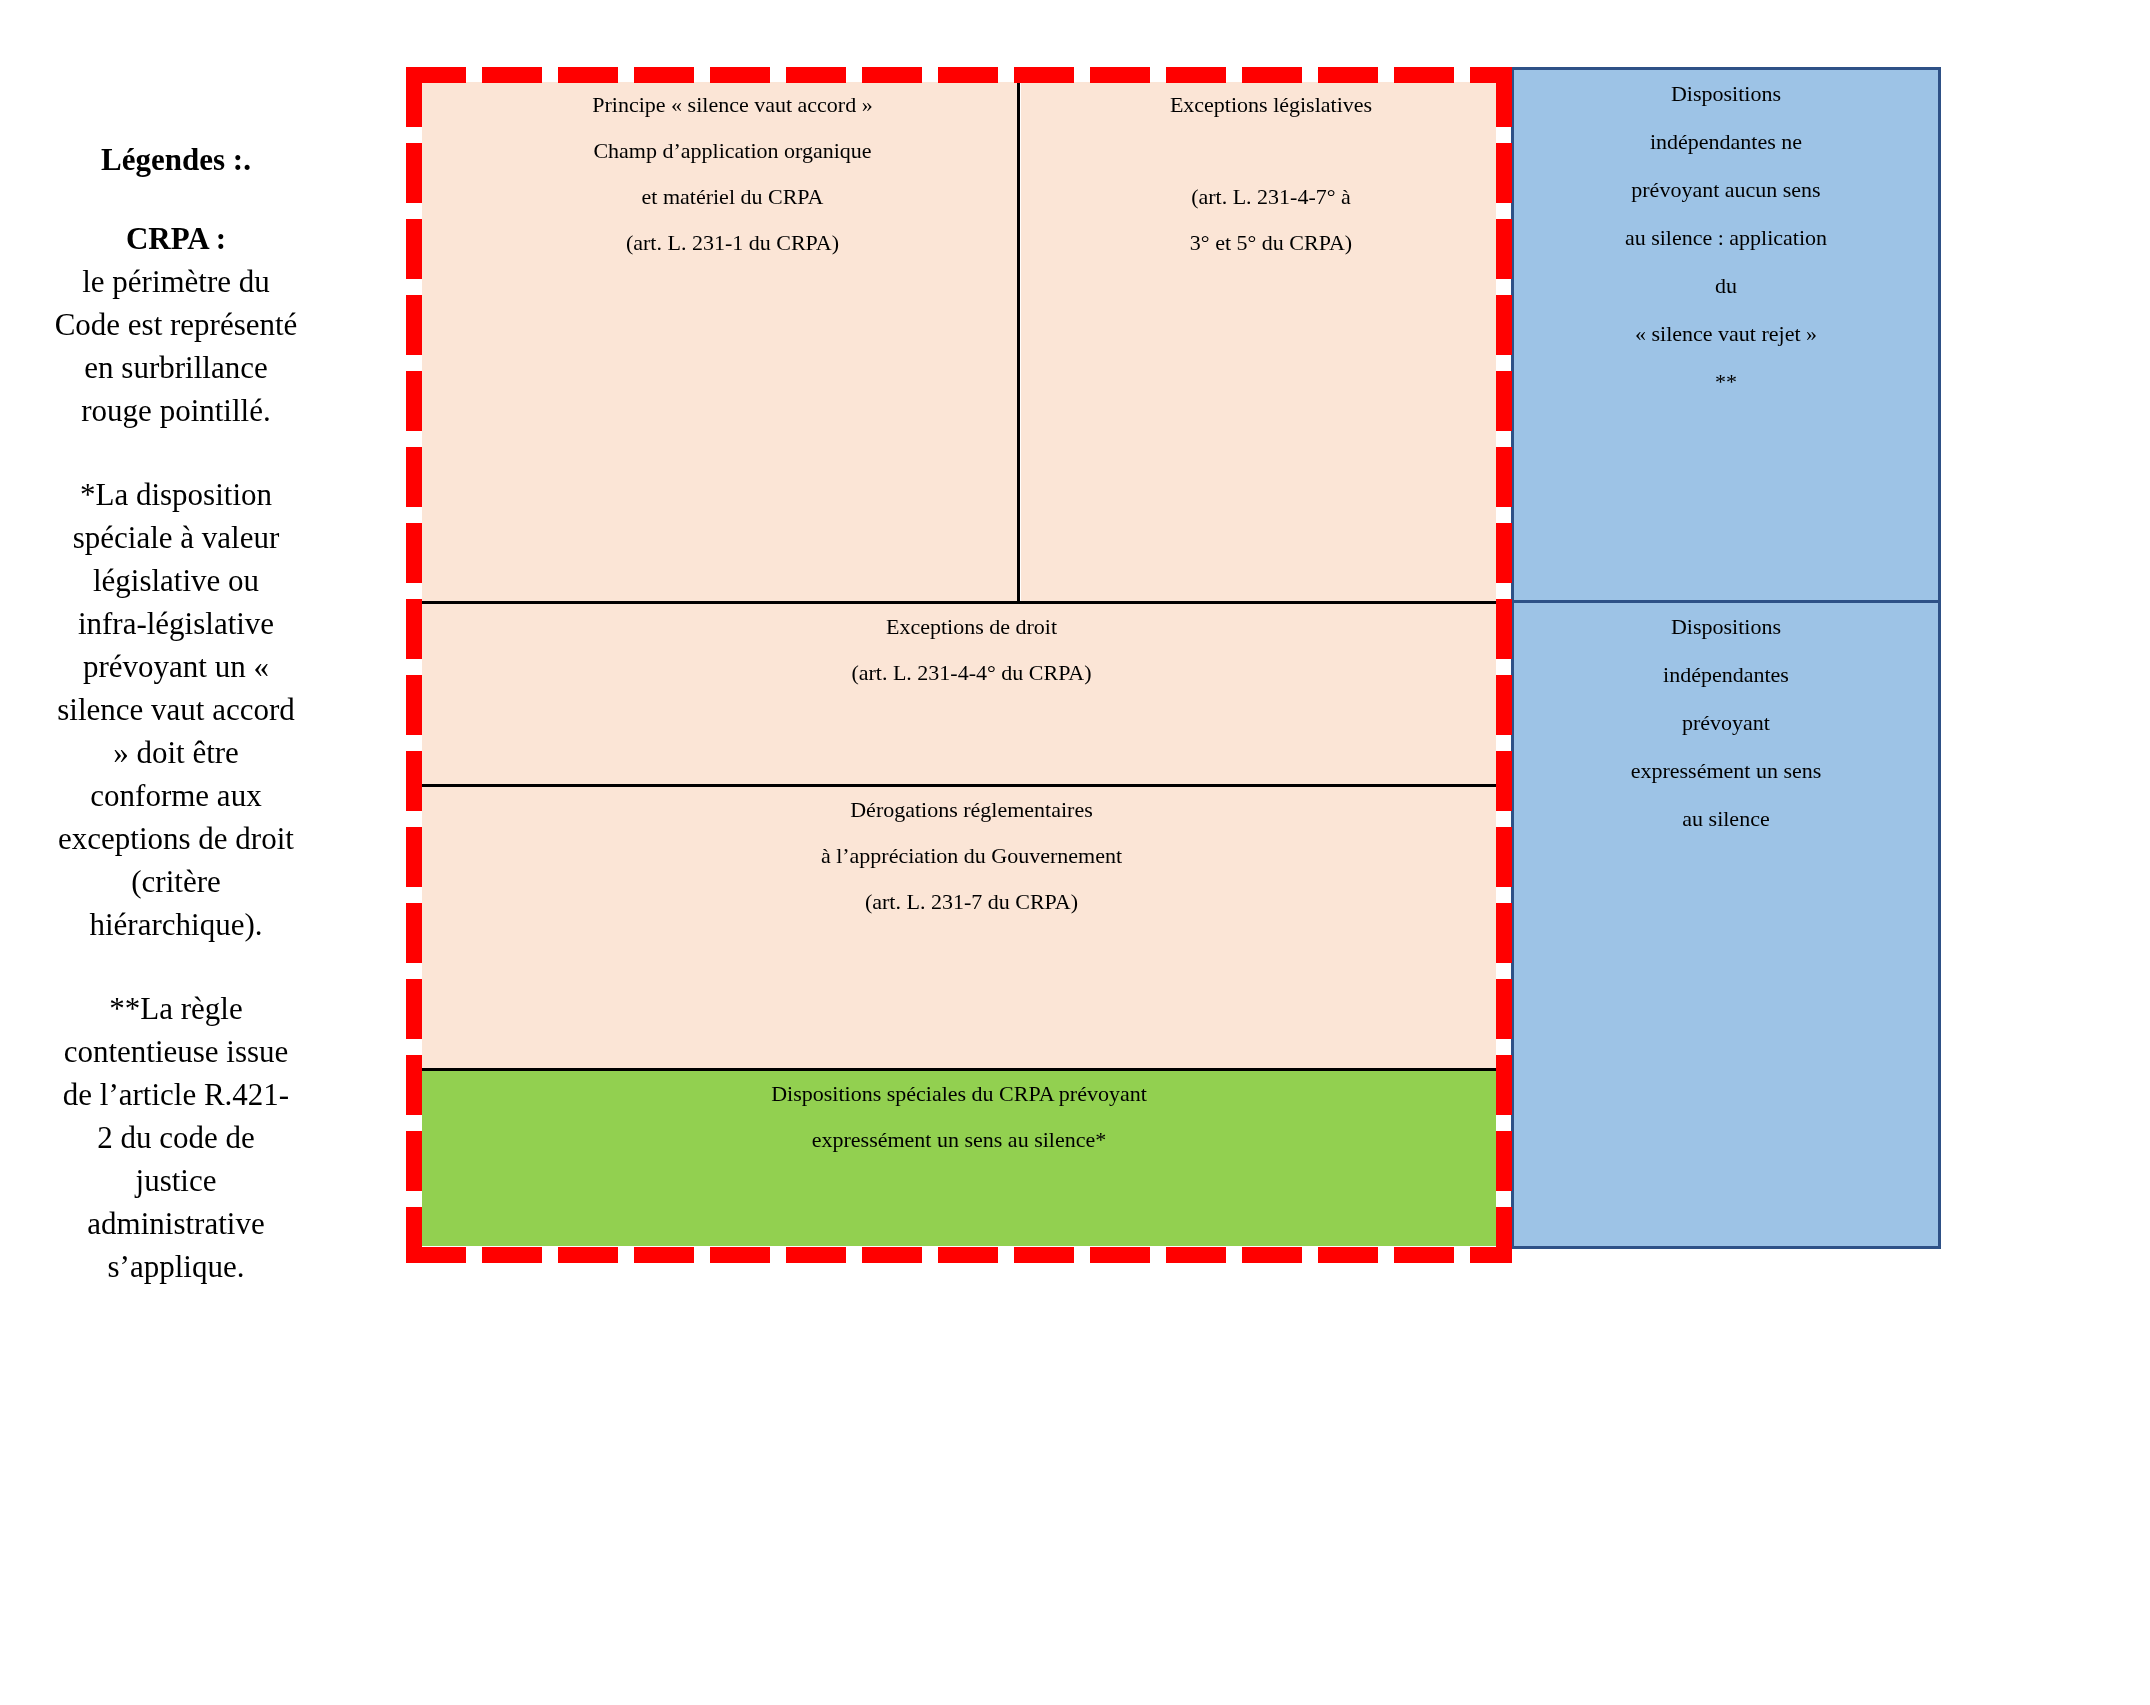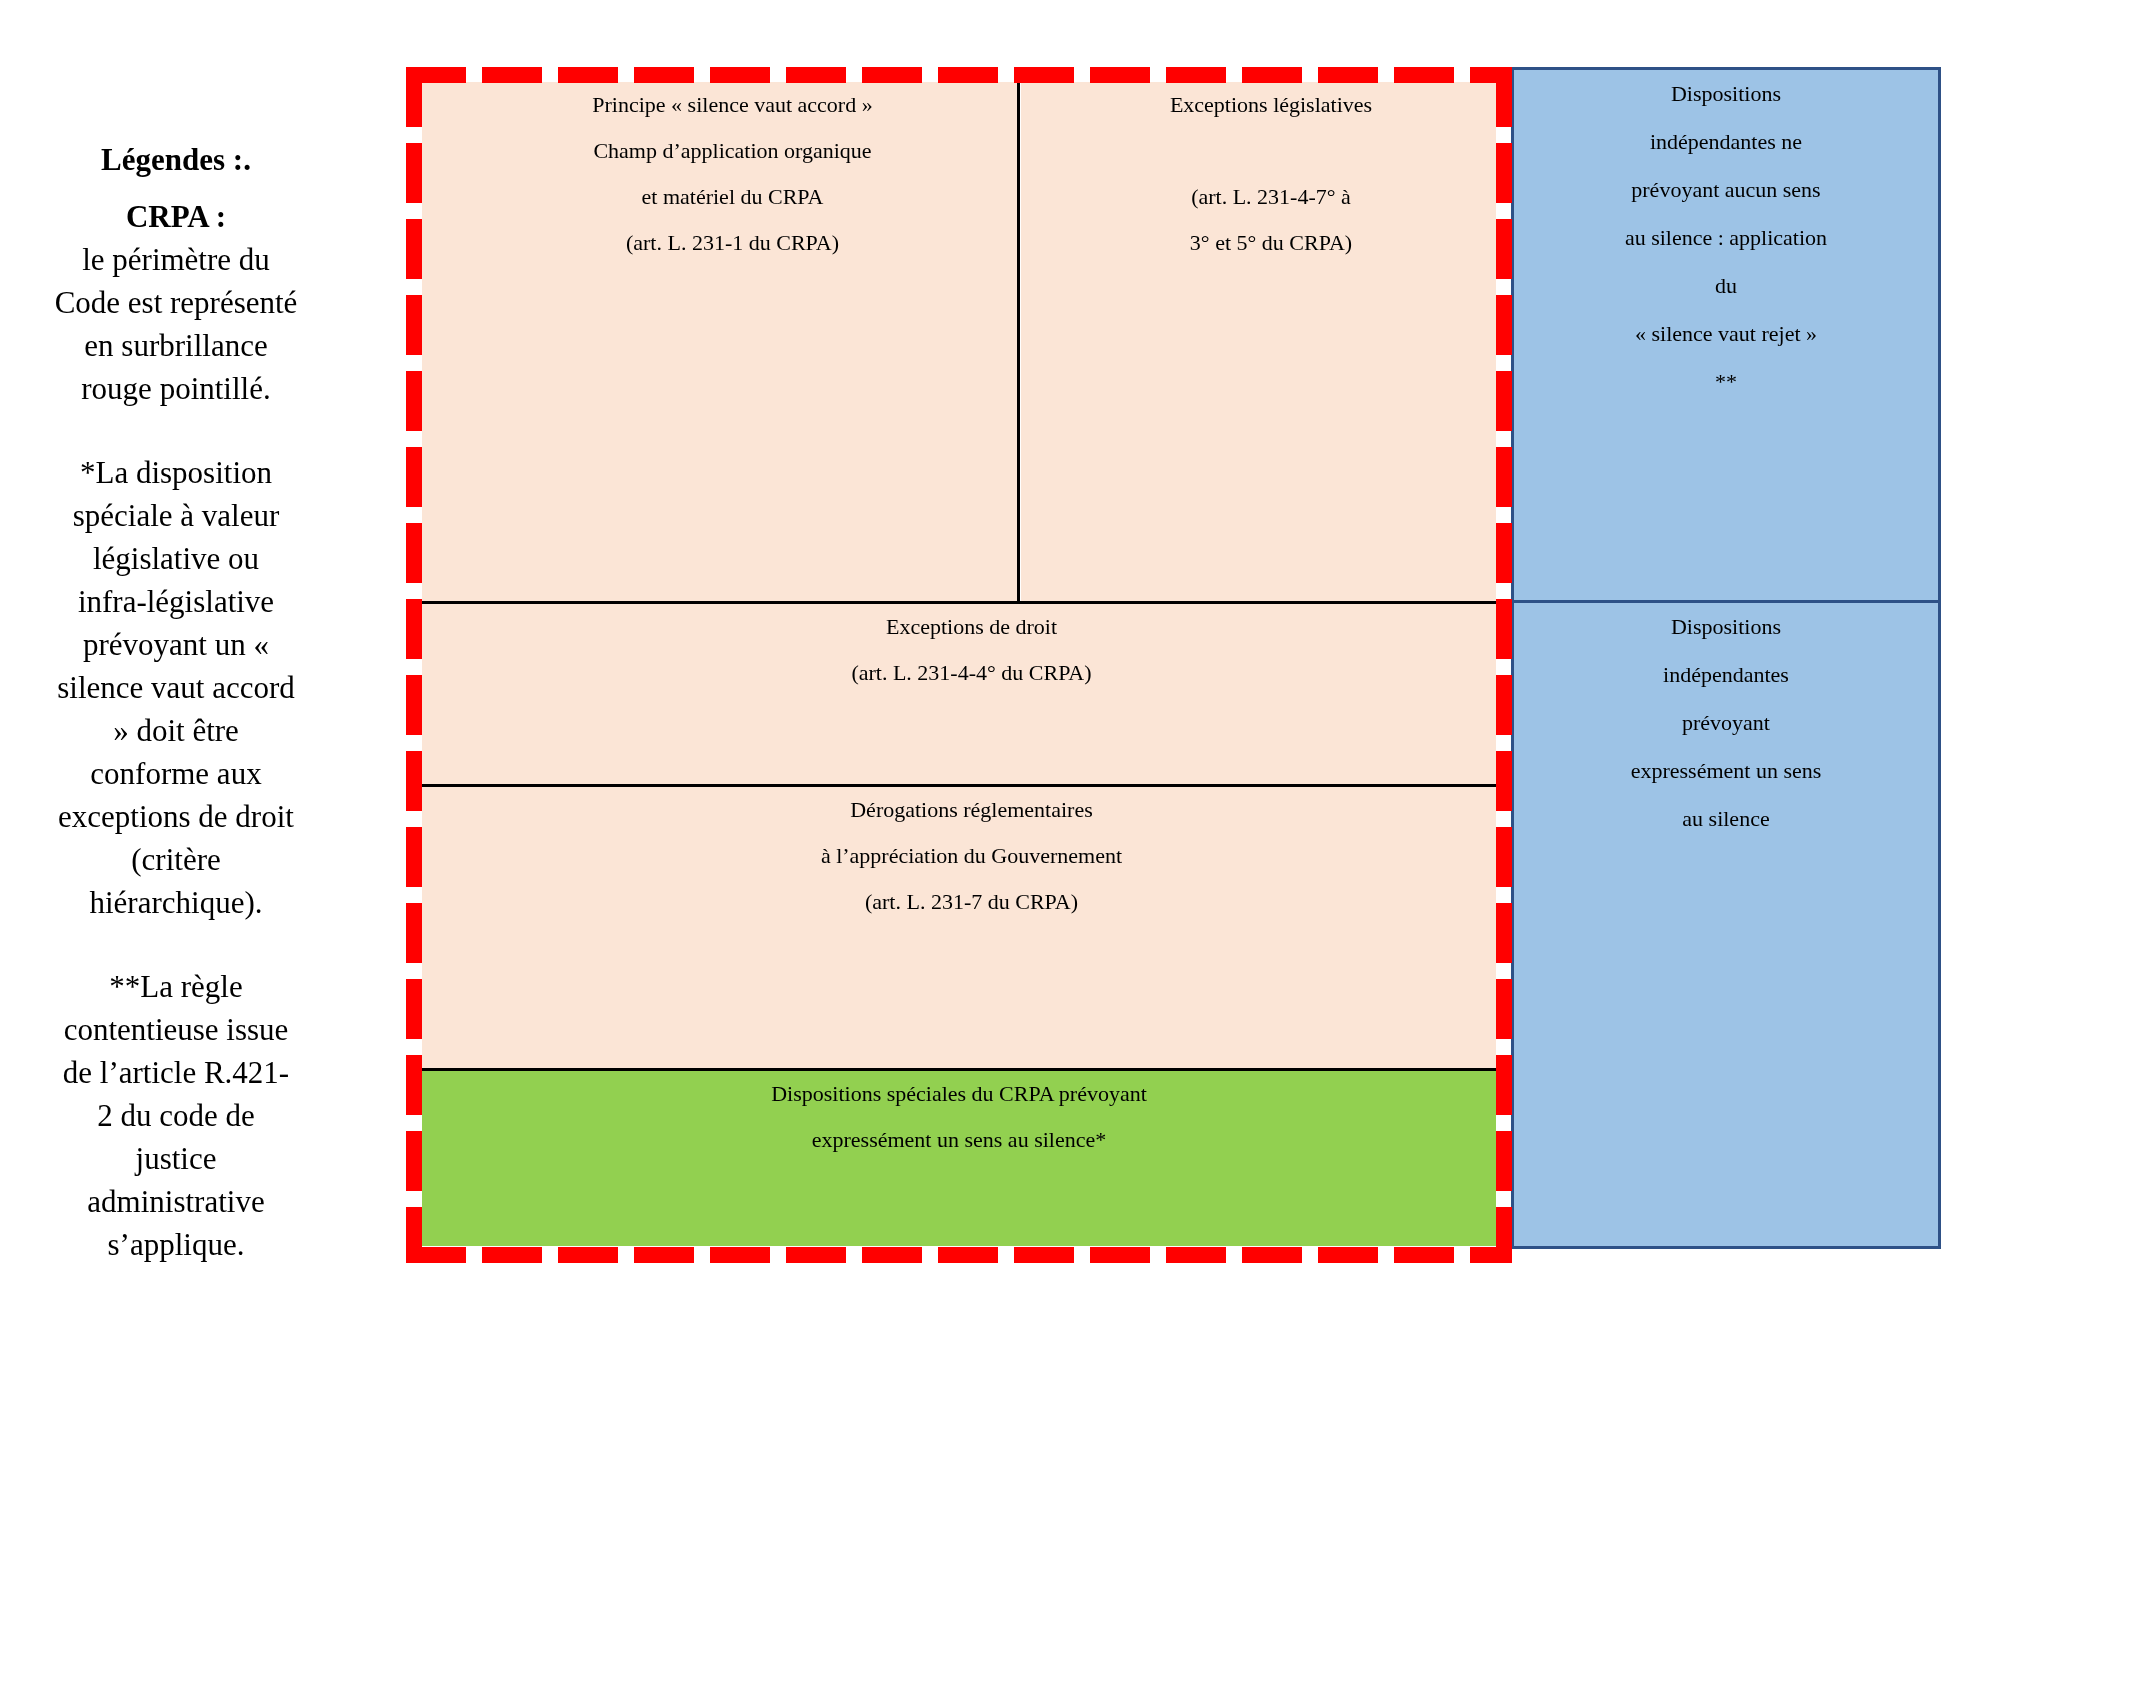--- a/index.html
+++ b/index.html
@@ -22,21 +22,21 @@
   .abs{position:absolute;}
   .lines{white-space:pre-line;text-align:center;}
 
   
   .legend{
     left:17px;top:138px;width:318px;
     font-size:31px;line-height:43px;text-align:center;
   }
   .legend .bold{font-weight:bold;}
   .legend .note{margin-top:41px;}
-  .legend .crpa-block{margin-top:14px;}
+  .legend .crpa-block{margin-top:36px;}
 
   
   .box{
     display:flex;align-items:flex-start;justify-content:center;
     font-weight:normal;font-size:22px;line-height:46px;
   }
   .peach-fill{background:var(--peach,#fbe5d6);padding-left:25px;}
   .green-fill{background:var(--green,#92d050);}
   .blue-box{
     background:var(--blue,#9dc3e6);

